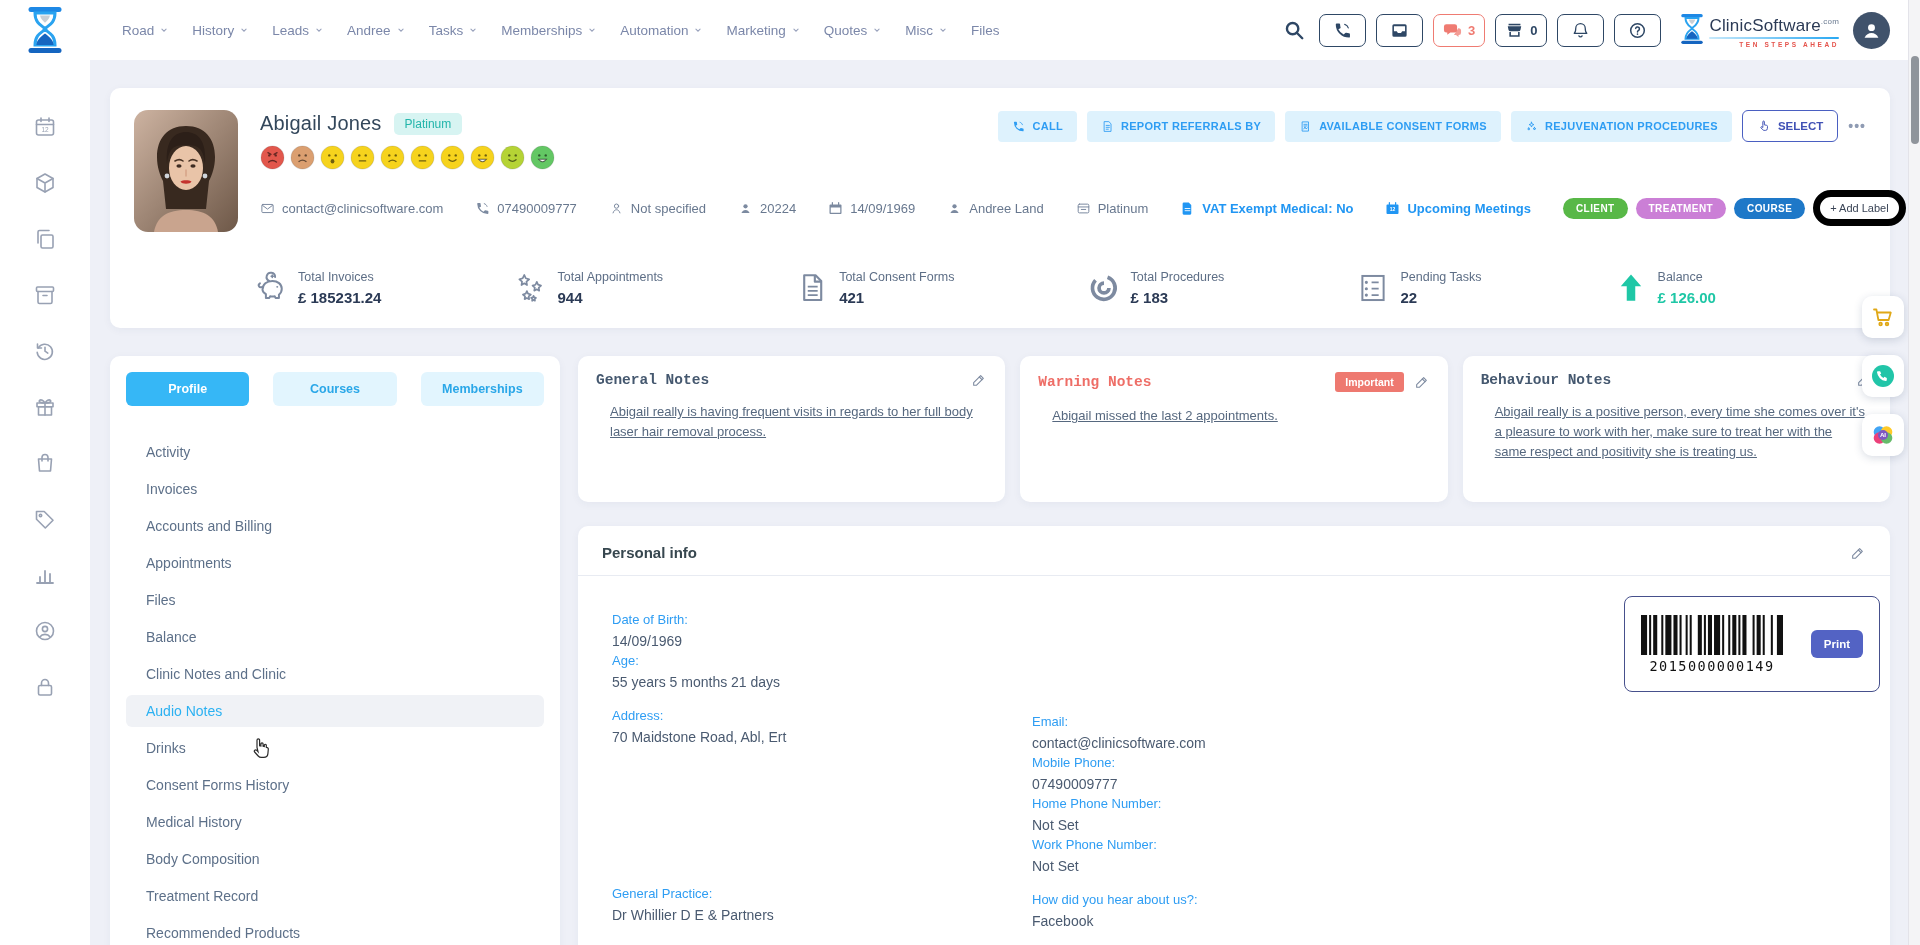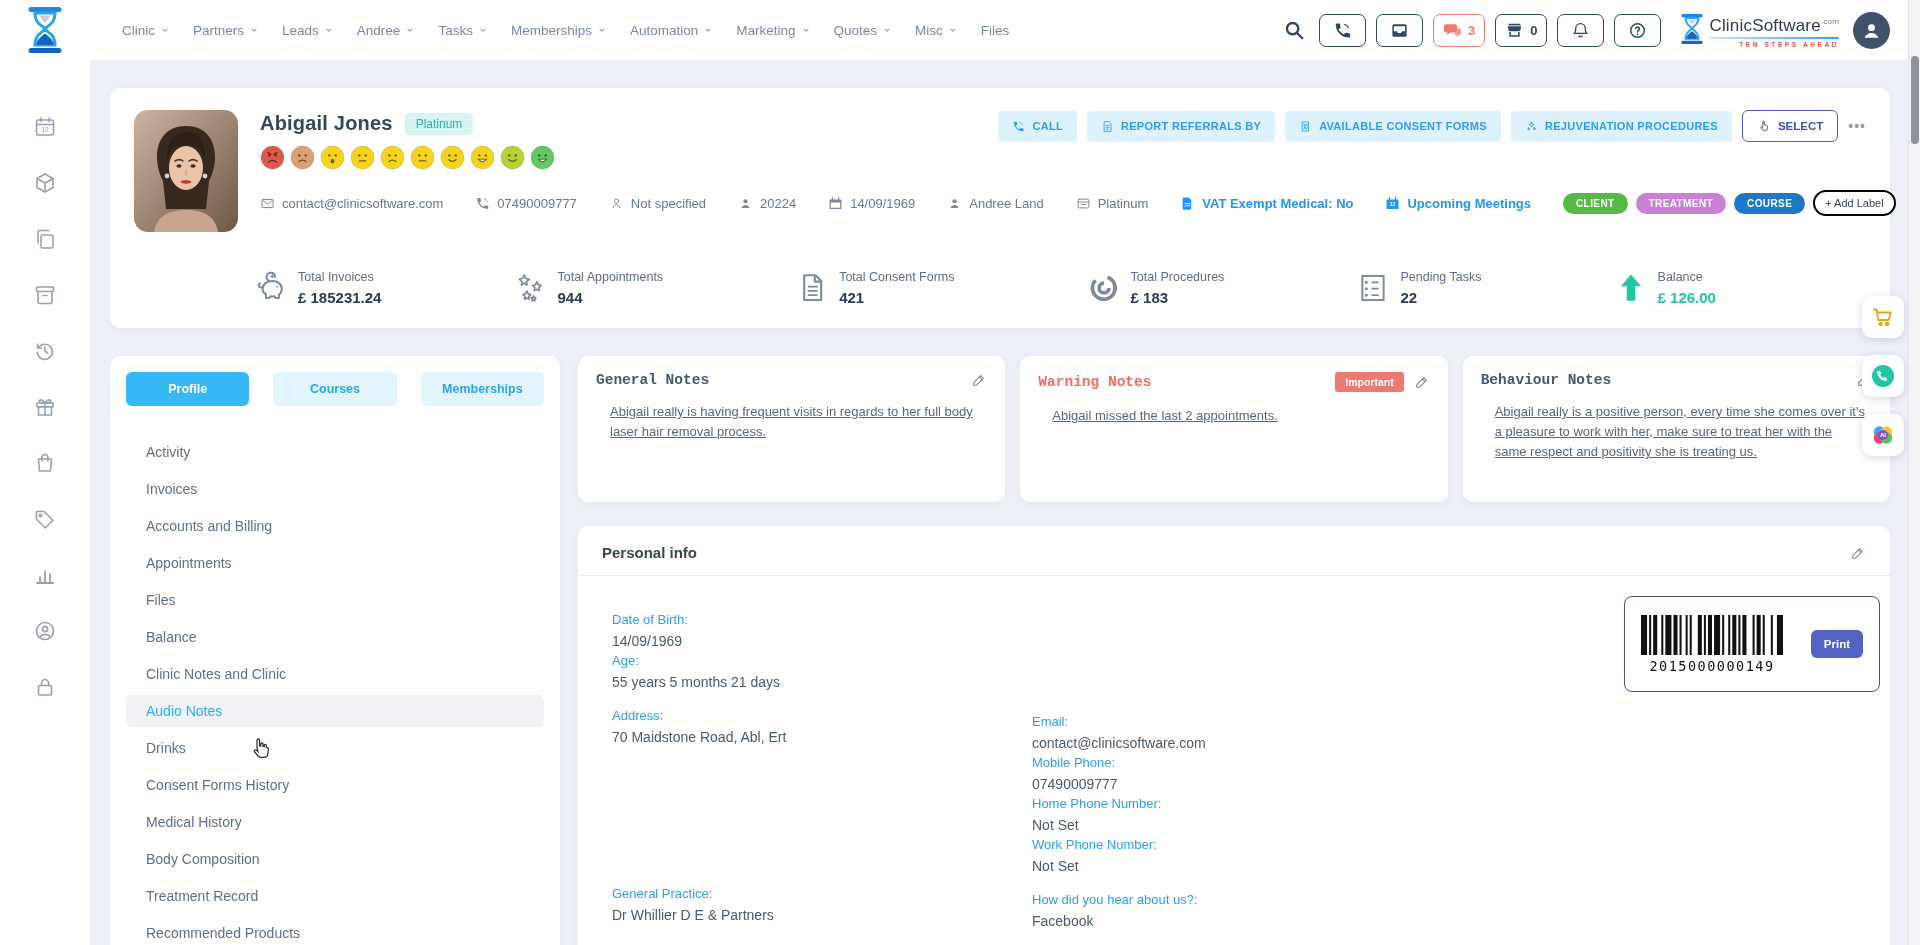--- a/index.html
+++ b/index.html
@@ -39,34 +39,34 @@
 
   
   main { position:absolute; top:60px; left:90px; width:1830px; height:885px; padding:28px 30px 0 20px; }
 
   .client-card { background:#fff; border-radius:10px; box-shadow:0 2px 8px rgba(40,60,100,.05); padding:22px 24px 22px; position:relative; }
   .client-top { display:flex; }
   .photo { width:104px; height:122px; border-radius:14px; overflow:hidden; flex:none; }
   .photo svg { width:100%; height:100%; }
   .client-info { flex:1; margin-left:22px; min-width:0; }
   .name-row { display:flex; align-items:center; margin-top:2px; }
-  .client-name { font-size:20px; font-weight:bold; color:#33475b; letter-spacing:.2px; }
+  .client-name { font-size:20px; font-weight:normal; color:#33475b; letter-spacing:.2px; }
   .tier-badge { margin-left:12px; background:#d7f4f2; color:#23b5ab; font-size:12px; padding:4px 11px; border-radius:5px; }
   .emoji-row { display:flex; gap:5px; margin-top:10px; }
   .emoji-row svg { width:25px; height:25px; cursor:pointer; }
   .f { fill:none; stroke:rgba(0,0,0,.55); stroke-width:1.3; stroke-linecap:round; }
   .ff { fill:rgba(0,0,0,.55); }
   .contact-row { display:flex; align-items:center; gap:32px; margin-top:20px; font-size:13px; color:#68788f; white-space:nowrap; }
   .c-item { display:flex; align-items:center; gap:7px; }
   .c-item .c-ic { width:15px; height:15px; color:#7c8aa0; flex:none; }
   .c-item.link { color:#2196f3; font-weight:bold; cursor:pointer; }
   .c-item.link .c-ic { color:#2196f3; }
   .labels { margin-left:auto; display:flex; align-items:center; gap:8px; }
   .pill { background:var(--pill,#999); color:#fff; font-size:10px; font-weight:bold; letter-spacing:.4px; padding:5px 13px; border-radius:999px; border:none; cursor:pointer; }
-  .add-label { border:2px solid #000000; background:#fff; border-radius:999px; font-size:11px; color:#3a4456; padding:5px 10px; cursor:pointer; }
+  .add-label { border:7px solid #000000; background:#fff; border-radius:999px; font-size:11px; color:#3a4456; padding:5px 10px; cursor:pointer; }
 
   .actions { position:absolute; top:22px; right:24px; display:flex; align-items:center; gap:10px; }
   .act-btn { background:#def2fd; color:#2e9df3; border:none; border-radius:4px; font-size:11px; font-weight:bold; letter-spacing:.3px; padding:9px 14px; display:flex; align-items:center; gap:7px; cursor:pointer; white-space:nowrap; }
   .act-btn .a-ic { width:13px; height:13px; }
   .select-btn { background:#fff; border:1.6px solid #4a5fc1; color:#4051b5; border-radius:6px; font-size:11.5px; font-weight:bold; padding:8px 14px; display:flex; align-items:center; gap:7px; cursor:pointer; }
   .select-btn .a-ic { width:14px; height:14px; }
   .more-btn { border:none; background:none; color:#8f9bb3; font-size:14px; font-weight:bold; letter-spacing:1px; cursor:pointer; }
 
   .stats { display:flex; justify-content:space-between; margin-top:38px; padding:0 150px 0 120px; }
   .stat { display:flex; align-items:center; gap:10px; }
@@ -134,29 +134,29 @@
           <path d="M6 3.5h28" stroke="#1e88e5" stroke-width="5" stroke-linecap="round"></path>
           <path d="M6 44.5h28" stroke="#1565c0" stroke-width="5" stroke-linecap="round"></path>
           <path d="M10 7h20c0 8.5-4.6 11.5-8.3 14.2L19.6 23l2.1 1.8C25.4 27.5 30 30.5 30 39H10c0-8.5 4.6-11.5 8.3-14.2l2.1-1.8-2.1-1.8C14.6 18.5 10 15.5 10 7z" fill="none" stroke="#2aa3f0" stroke-width="3"></path>
           <path d="M13.5 33.5c1.8-2.6 4.3-4.3 6.5-6 2.2 1.7 4.7 3.4 6.5 6 1.3 1.8 2 3 2 5.5H11.5c0-2.5.7-3.7 2-5.5z" fill="#1565c0"></path>
           <path d="M15 9.5h10c-.9 3.6-2.9 5.4-5 7.2-2.1-1.8-4.1-3.6-5-7.2z" fill="#9aa7b5" opacity=".55"></path>
         </svg>
       </span>
   </div>
   <nav>
     <div class="nav-item">
-        <span>Clinic</span>
+        <span>Road</span>
         <span class="chev">
           <svg viewBox="0 0 24 24" fill="none" stroke="currentColor" stroke-width="2.6" stroke-linecap="round" width="100%" height="100%">
             <path d="M7 10l5 5 5-5"></path>
           </svg>
         </span>
       </div>
       <div class="nav-item">
-        <span>Partners</span>
+        <span>History</span>
         <span class="chev">
           <svg viewBox="0 0 24 24" fill="none" stroke="currentColor" stroke-width="2.6" stroke-linecap="round" width="100%" height="100%">
             <path d="M7 10l5 5 5-5"></path>
           </svg>
         </span>
       </div>
       <div class="nav-item">
         <span>Leads</span>
         <span class="chev">
           <svg viewBox="0 0 24 24" fill="none" stroke="currentColor" stroke-width="2.6" stroke-linecap="round" width="100%" height="100%">

